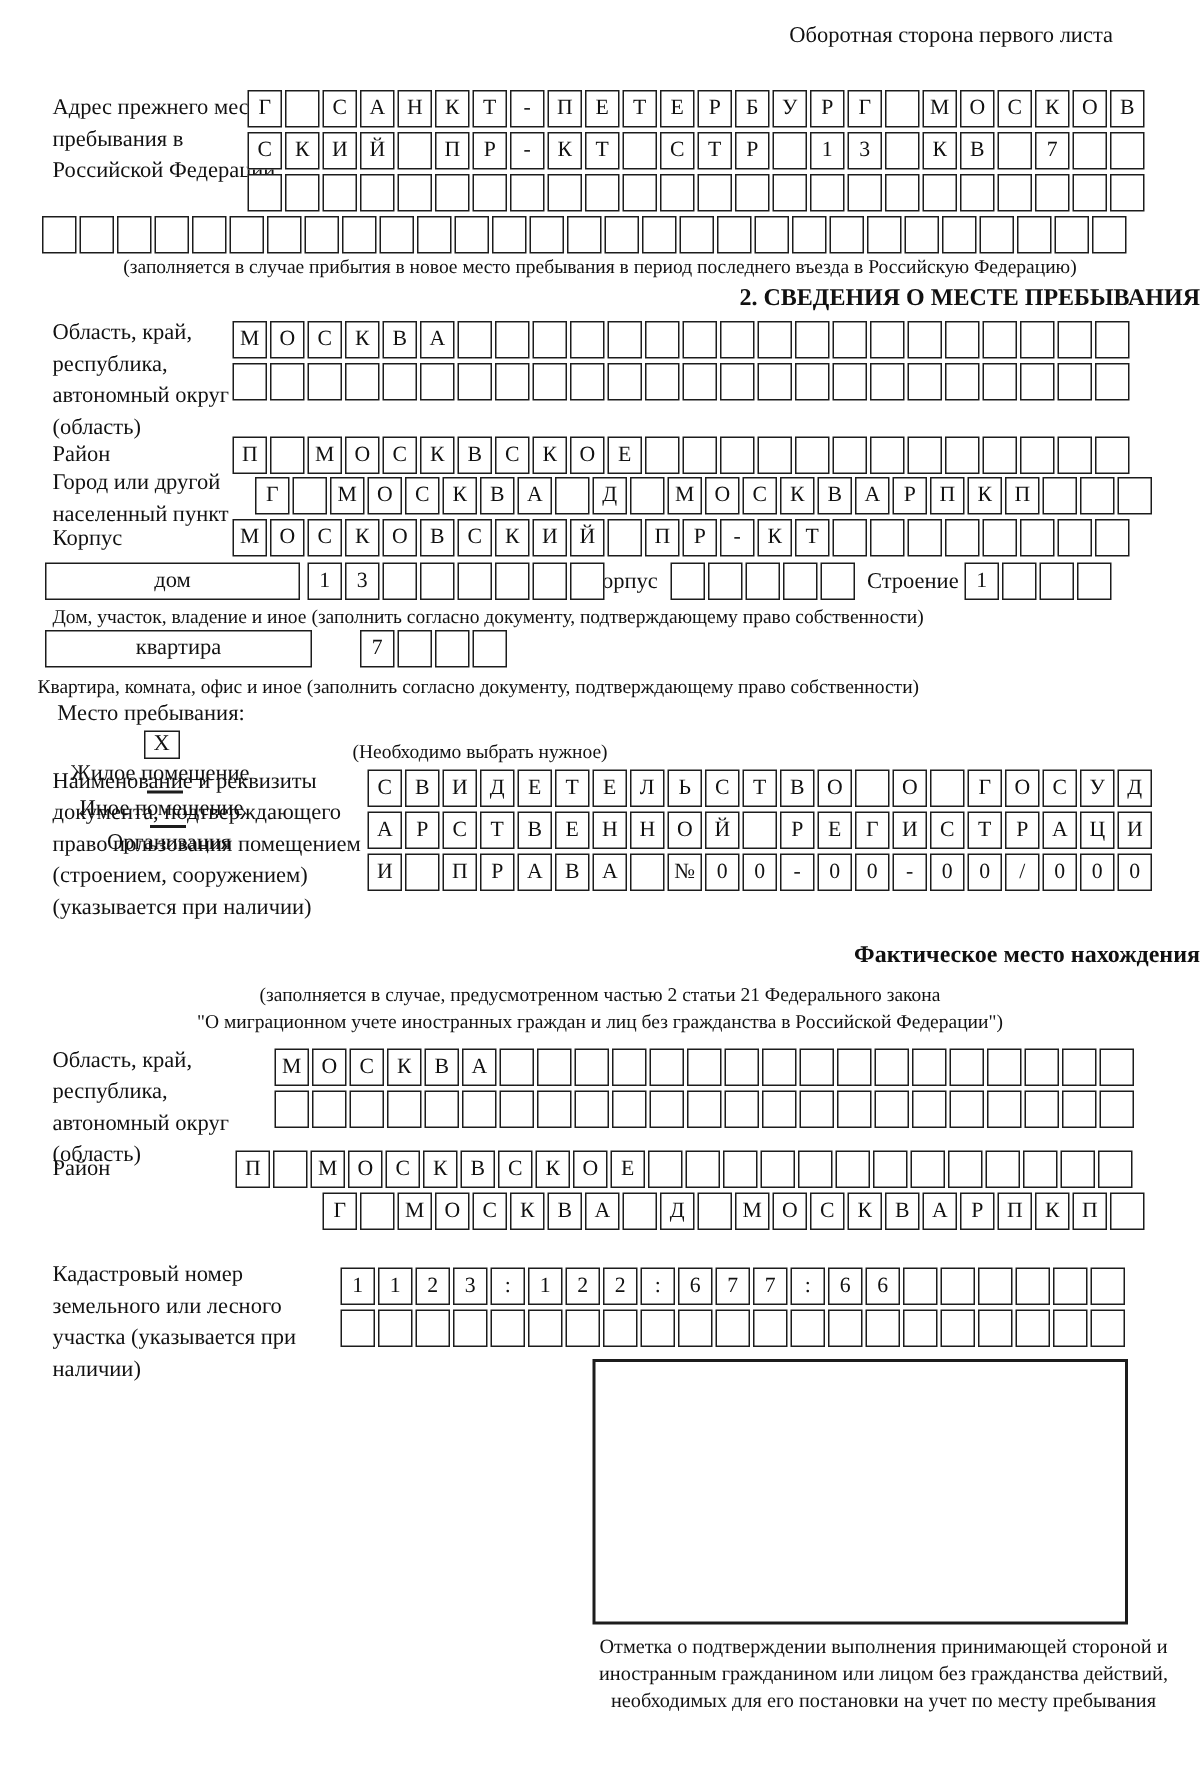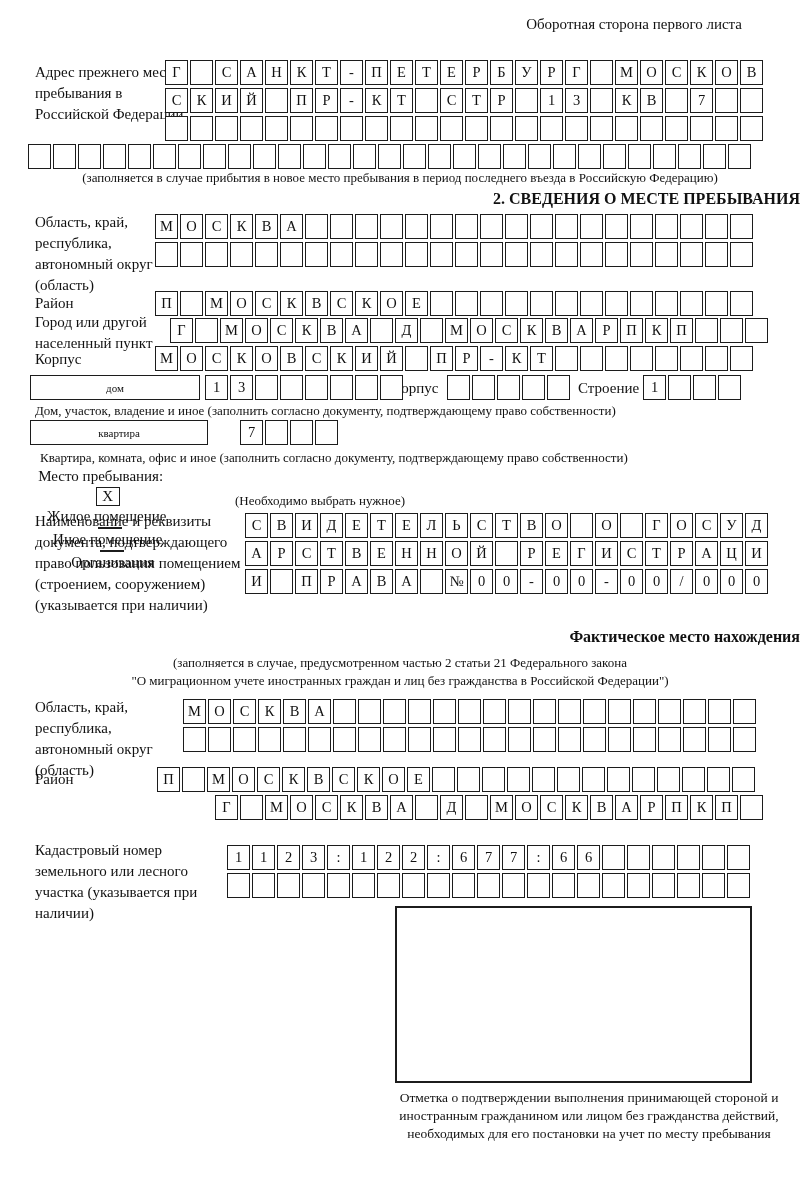--- a/index.html
+++ b/index.html
@@ -13,21 +13,21 @@
   .title{font-size:16px;font-weight:bold;text-align:right;}
   .boxrow{position:absolute;display:flex;gap:2px;}
   .cell{
     width:23px;height:25px;box-sizing:border-box;border:1.6px solid #1c1c1c;
     display:flex;align-items:center;justify-content:center;
     font-size:14.5px;font-family:"Liberation Serif","DejaVu Serif",serif;
     background:#fff;flex:0 0 auto;
   }
   .labelbox{
     box-sizing:border-box;border:1.6px solid #1c1c1c;display:flex;
-    align-items:center;justify-content:center;font-size:11px;background:#fff;
+    align-items:center;justify-content:center;font-size:15px;background:#fff;
   }
   .chk{
     width:24px;height:27px;box-sizing:border-box;border:1.6px solid #1c1c1c;
     display:inline-flex;align-items:center;justify-content:center;font-size:15px;
   }
   .stayrow{display:flex;align-items:center;flex-direction:column;}
   .bigbox{box-sizing:border-box;border:2px solid #1c1c1c;background:#fff;}
 </style>
 </head>
 <body>
@@ -45,21 +45,21 @@
   <div class="abs lbl" style="left:35px;top:293px;">Район</div>
   <div class="abs lbl" style="left:35px;top:312px;width:135px;">Город или другой населенный пункт</div>
   <div class="abs lbl" style="left:35px;top:349px;">Корпус</div>
 
   <div class="abs labelbox" style="left:30px;top:375px;width:170px;height:25px;">дом</div>
   <div class="abs lbl" style="left:392px;top:378px;">Корпус</div>
   <div class="abs lbl" style="left:578px;top:378px;">Строение</div>
   <div class="abs cap" style="left:35px;top:402px;width:730px;text-align:left;">Дом, участок, владение и иное (заполнить согласно документу, подтверждающему право собственности)</div>
 
   <div class="abs labelbox" style="left:30px;top:420px;width:178px;height:25px;">квартира</div>
-  <div class="abs cap" style="left:40px;top:449px;width:730px;text-align:left;">Квартира, комната, офис и иное (заполнить согласно документу, подтверждающему право собственности)</div>
+  <div class="abs cap" style="left:25px;top:449px;width:730px;text-align:left;">Квартира, комната, офис и иное (заполнить согласно документу, подтверждающему право собственности)</div>
 
   <div class="abs stayrow" style="left:35px;top:466px;height:27px;">
     <span class="lbl">Место пребывания:</span>
     <span class="chk" style="margin-left:14px;">X</span>
     <span class="lbl" style="margin-left:12px;">Жилое помещение</span>
     <span class="chk" style="margin-left:18px;"></span>
     <span class="lbl" style="margin-left:14px;">Иное помещение</span>
     <span class="chk" style="margin-left:22px;"></span>
     <span class="lbl" style="margin-left:24px;">Организация</span>
   </div>

